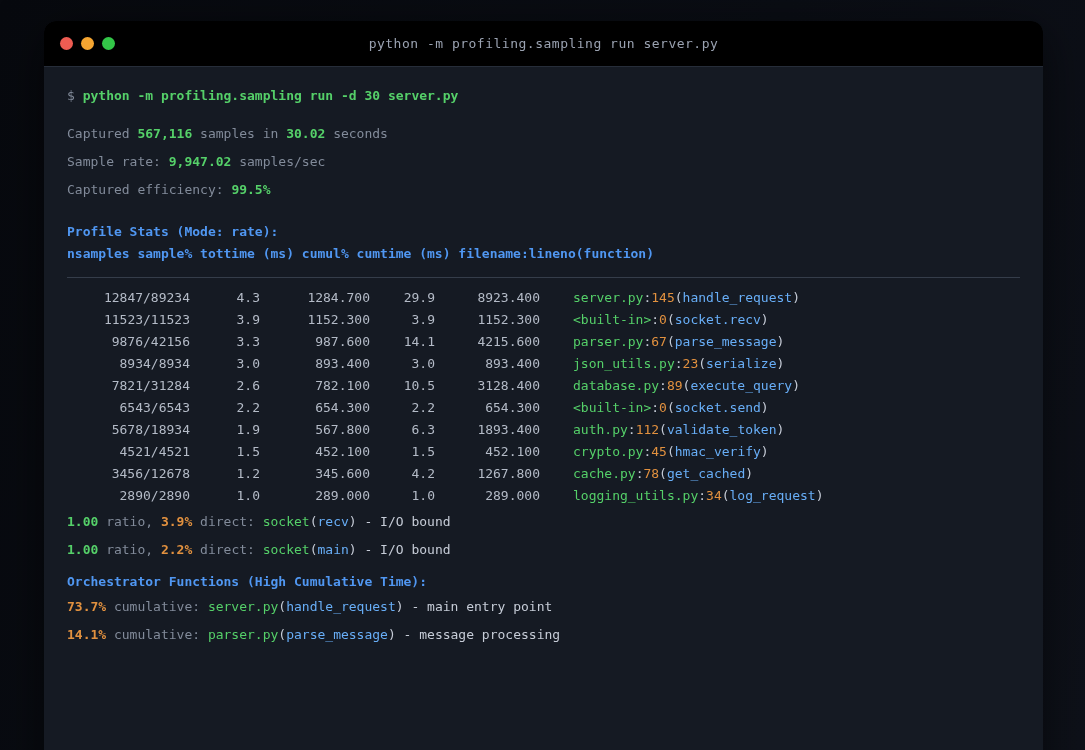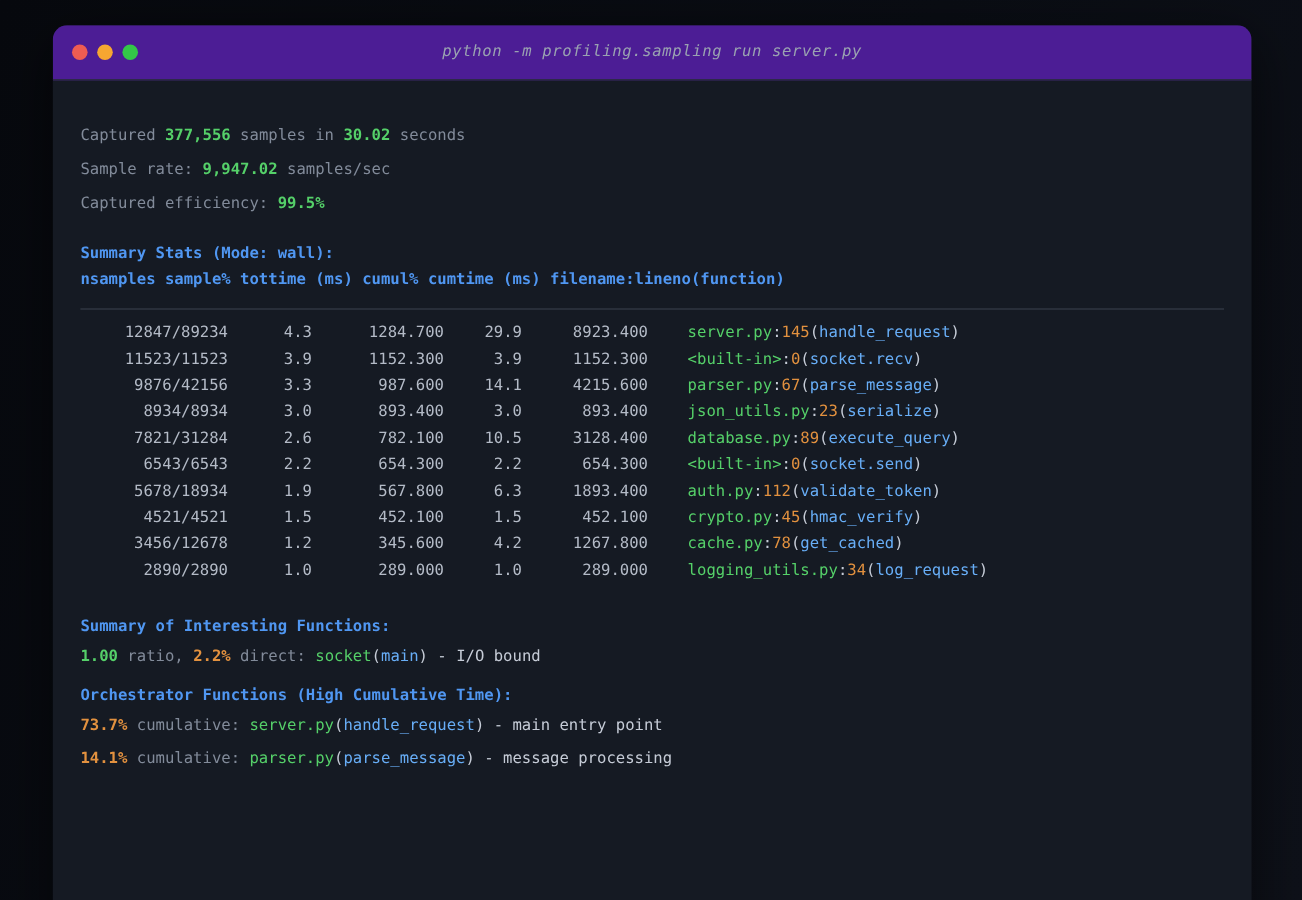--- a/index.html
+++ b/index.html
@@ -14,27 +14,26 @@
     position: absolute;
     left: 44px; top: 21px;
     width: 999px; height: 900px;
     background: #151a23;
     border-radius: 12px 12px 0 0;
     box-shadow: 0 12px 48px rgba(0,0,0,0.55);
     overflow: hidden;
   }
   .titlebar {
     height: 46px;
-    background: #4c1d95;
+    background: #000000;
     border-bottom: 1px solid #262d39;
     position: relative;
     display: flex;
     align-items: center;
     justify-content: center;
-    font-style: italic;
   }
   .dots { position: absolute; left: 16px; top: 0; height: 100%; display: flex; align-items: center; gap: 8px; }
   .dot { width: 13px; height: 13px; border-radius: 50%; }
   .dot.red { background: #ee5c52; }
   .dot.yellow { background: #f6a631; }
   .dot.green { background: #33c748; }
   .titlebar .title { color: #9aa2b1; font-size: 13px; letter-spacing: 0.5px; }
   .content { padding: 19px 23px 0 23px; }
   .line { line-height: 20px; white-space: pre; }
   .heading { color: #5097f2; font-weight: bold; }
@@ -73,40 +72,41 @@
 <div class="window">
   <div class="titlebar">
     <div class="dots">
       <div class="dot red"></div>
       <div class="dot yellow"></div>
       <div class="dot green"></div>
     </div>
     <div class="title">python -m profiling.sampling run server.py</div>
   </div>
   <div class="content">
-    <div class="line mt18"><span class="c-dim">Captured </span><span class="c-greenb">377,556</span><span class="c-dim"> samples in </span><span class="c-greenb">30.02</span><span class="c-dim"> seconds</span></div>
+    <div class="line"><span class="prompt-sym">$ </span><span class="cmd-text">python -m profiling.sampling run -d 30 server.py</span></div>
+    <div class="line mt18"><span class="c-dim">Captured </span><span class="c-greenb">567,116</span><span class="c-dim"> samples in </span><span class="c-greenb">30.02</span><span class="c-dim"> seconds</span></div>
     <div class="line mt8"><span class="c-dim">Sample rate: </span><span class="c-greenb">9,947.02</span><span class="c-dim"> samples/sec</span></div>
     <div class="line mt8"><span class="c-dim">Captured efficiency: </span><span class="c-greenb">99.5%</span></div>
-    <div class="line heading mt22">Summary Stats (Mode: wall):</div>
+    <div class="line heading mt22">Profile Stats (Mode: rate):</div>
     <div class="line heading mt2">nsamples sample% tottime (ms) cumul% cumtime (ms) filename:lineno(function)</div>
     <div class="divider"></div>
     <div class="rows" id="profile-rows">
         <div class="row"><span class="cell c1">12847/89234</span><span class="cell c2">4.3</span><span class="cell c3">1284.700</span><span class="cell c4">29.9</span><span class="cell c5">8923.400</span><span class="fngap"></span><span class="c-green">server.py</span><span class="c-white">:</span><span class="c-orange">145</span><span class="c-white">(</span><span class="c-blue">handle_request</span><span class="c-white">)</span></div>
         <div class="row"><span class="cell c1">11523/11523</span><span class="cell c2">3.9</span><span class="cell c3">1152.300</span><span class="cell c4">3.9</span><span class="cell c5">1152.300</span><span class="fngap"></span><span class="c-green">&lt;built-in&gt;</span><span class="c-white">:</span><span class="c-orange">0</span><span class="c-white">(</span><span class="c-blue">socket.recv</span><span class="c-white">)</span></div>
         <div class="row"><span class="cell c1">9876/42156</span><span class="cell c2">3.3</span><span class="cell c3">987.600</span><span class="cell c4">14.1</span><span class="cell c5">4215.600</span><span class="fngap"></span><span class="c-green">parser.py</span><span class="c-white">:</span><span class="c-orange">67</span><span class="c-white">(</span><span class="c-blue">parse_message</span><span class="c-white">)</span></div>
         <div class="row"><span class="cell c1">8934/8934</span><span class="cell c2">3.0</span><span class="cell c3">893.400</span><span class="cell c4">3.0</span><span class="cell c5">893.400</span><span class="fngap"></span><span class="c-green">json_utils.py</span><span class="c-white">:</span><span class="c-orange">23</span><span class="c-white">(</span><span class="c-blue">serialize</span><span class="c-white">)</span></div>
         <div class="row"><span class="cell c1">7821/31284</span><span class="cell c2">2.6</span><span class="cell c3">782.100</span><span class="cell c4">10.5</span><span class="cell c5">3128.400</span><span class="fngap"></span><span class="c-green">database.py</span><span class="c-white">:</span><span class="c-orange">89</span><span class="c-white">(</span><span class="c-blue">execute_query</span><span class="c-white">)</span></div>
         <div class="row"><span class="cell c1">6543/6543</span><span class="cell c2">2.2</span><span class="cell c3">654.300</span><span class="cell c4">2.2</span><span class="cell c5">654.300</span><span class="fngap"></span><span class="c-green">&lt;built-in&gt;</span><span class="c-white">:</span><span class="c-orange">0</span><span class="c-white">(</span><span class="c-blue">socket.send</span><span class="c-white">)</span></div>
         <div class="row"><span class="cell c1">5678/18934</span><span class="cell c2">1.9</span><span class="cell c3">567.800</span><span class="cell c4">6.3</span><span class="cell c5">1893.400</span><span class="fngap"></span><span class="c-green">auth.py</span><span class="c-white">:</span><span class="c-orange">112</span><span class="c-white">(</span><span class="c-blue">validate_token</span><span class="c-white">)</span></div>
         <div class="row"><span class="cell c1">4521/4521</span><span class="cell c2">1.5</span><span class="cell c3">452.100</span><span class="cell c4">1.5</span><span class="cell c5">452.100</span><span class="fngap"></span><span class="c-green">crypto.py</span><span class="c-white">:</span><span class="c-orange">45</span><span class="c-white">(</span><span class="c-blue">hmac_verify</span><span class="c-white">)</span></div>
         <div class="row"><span class="cell c1">3456/12678</span><span class="cell c2">1.2</span><span class="cell c3">345.600</span><span class="cell c4">4.2</span><span class="cell c5">1267.800</span><span class="fngap"></span><span class="c-green">cache.py</span><span class="c-white">:</span><span class="c-orange">78</span><span class="c-white">(</span><span class="c-blue">get_cached</span><span class="c-white">)</span></div>
         <div class="row"><span class="cell c1">2890/2890</span><span class="cell c2">1.0</span><span class="cell c3">289.000</span><span class="cell c4">1.0</span><span class="cell c5">289.000</span><span class="fngap"></span><span class="c-green">logging_utils.py</span><span class="c-white">:</span><span class="c-orange">34</span><span class="c-white">(</span><span class="c-blue">log_request</span><span class="c-white">)</span></div>
       </div>
-    <div class="line heading mt26">Summary of Interesting Functions:</div>
     <div class="lh28 mt1">
+      <div class="line"><span class="c-greenb">1.00</span><span class="c-dim"> ratio, </span><span class="c-orangeb">3.9%</span><span class="c-dim"> direct: </span><span class="c-green">socket</span><span class="c-white">(</span><span class="c-blue">recv</span><span class="c-white">)</span><span class="c-white"> - I/O bound</span></div>
       <div class="line"><span class="c-greenb">1.00</span><span class="c-dim"> ratio, </span><span class="c-orangeb">2.2%</span><span class="c-dim"> direct: </span><span class="c-green">socket</span><span class="c-white">(</span><span class="c-blue">main</span><span class="c-white">)</span><span class="c-white"> - I/O bound</span></div>
     </div>
     <div class="line heading mt17">Orchestrator Functions (High Cumulative Time):</div>
     <div class="lh28 mt1">
       <div class="line"><span class="c-orangeb">73.7%</span><span class="c-dim"> cumulative: </span><span class="c-green">server.py</span><span class="c-white">(</span><span class="c-blue">handle_request</span><span class="c-white">)</span><span class="c-white"> - main entry point</span></div>
       <div class="line"><span class="c-orangeb">14.1%</span><span class="c-dim"> cumulative: </span><span class="c-green">parser.py</span><span class="c-white">(</span><span class="c-blue">parse_message</span><span class="c-white">)</span><span class="c-white"> - message processing</span></div>
     </div>
   </div>
 </div>
 

